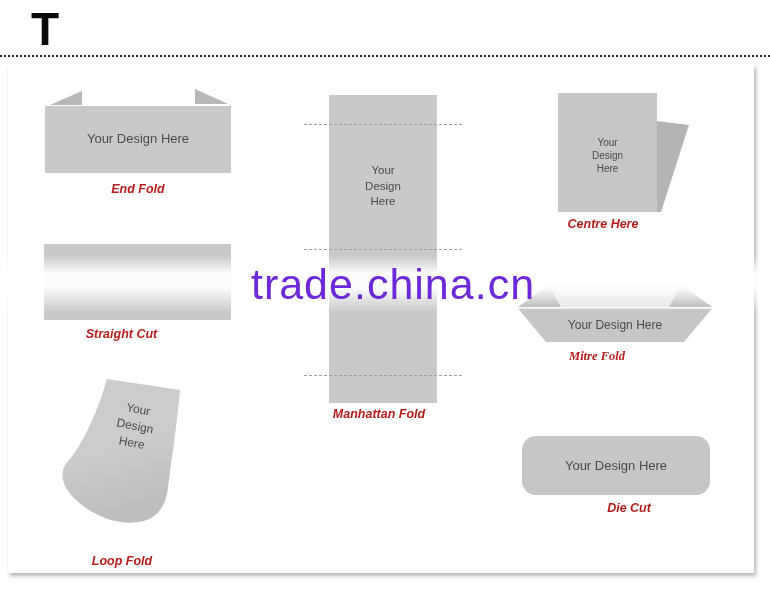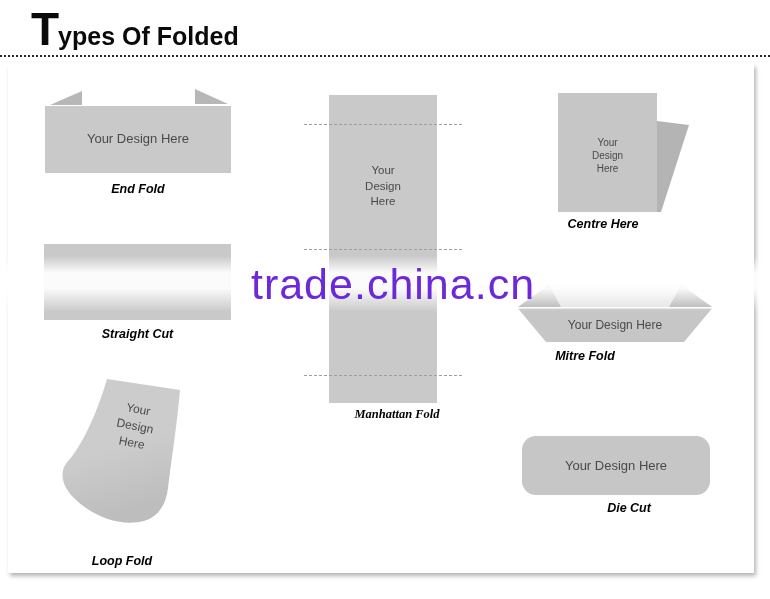--- a/index.html
+++ b/index.html
@@ -23,21 +23,21 @@
   .panel{
     position:absolute;left:8px;top:64px;width:746px;height:509px;
     background:#ffffff;
     box-shadow:2px 3px 4px rgba(120,120,120,0.55);
   }
   
   .ph-text{
     position:absolute;color:#4a4a4a;text-align:center;
   }
   .caption{
-    position:absolute;color:#000000;font-weight:bold;font-style:italic;
+    position:absolute;color:#b91c1c;font-weight:bold;font-style:italic;
     font-size:12.5px;text-align:center;white-space:nowrap;
   }
   .shape-rect{position:absolute;background:#c9c9c9;}
   svg{position:absolute;display:block;}
   
   .fold-dash{
     position:absolute;left:304px;width:158px;height:0;
     border-top:1px dashed #9f9f9f;
   }
   
@@ -55,39 +55,38 @@
     text-align:center;font-size:43px;color:#6d28d9;letter-spacing:1px;
     pointer-events:none;
   }
   .z-shapes{z-index:10;}
 </style>
 </head>
 <body>
 
 <div class="title">
   <span class="t-big">T</span>
-    <span class="t-rest">ypes Of Folded</span>
 </div>
 <div class="dotted-rule"></div>
 
 <div class="panel"></div>
 
 <div>
   <svg class="z-shapes" style="left:40px;top:85px" width="195" height="92" viewBox="0 0 195 92">
     <polygon points="10,20 42,20 42,6" fill="#b7b7b7"></polygon>
     <polygon points="155,4 155,19 188,19" fill="#b7b7b7"></polygon>
     <rect x="5" y="21" width="186" height="67" fill="#c9c9c9"></rect>
   </svg>
   <div class="ph-text z-shapes" style="left:45px;top:131px;width:186px;font-size:13px;">Your Design Here</div>
   <div class="caption" style="left:45px;top:182px;width:186px;">End Fold</div>
 </div>
 
 <div>
   <div class="shape-rect z-shapes" style="left:44px;top:244px;width:187px;height:76px;"></div>
-  <div class="caption" style="left:44px;top:327px;width:187px;">Straight Cut</div>
+  <div class="caption" style="left:28px;top:327px;width:187px;">Straight Cut</div>
 </div>
 
 <div>
   <svg class="z-shapes" style="left:55px;top:370px" width="140" height="160" viewBox="0 0 140 160">
     <defs>
       <linearGradient id="loopg" x1="0" y1="0" x2="0.25" y2="1">
         <stop offset="0.55" stop-color="#cccccc"></stop>
         <stop offset="1" stop-color="#bdbdbd"></stop>
       </linearGradient>
     </defs>
@@ -109,21 +108,21 @@
 <div>
   <div class="shape-rect z-shapes" style="left:329px;top:95px;width:108px;height:308px;"></div>
   <div class="fold-dash z-shapes" style="top:124px;"></div>
   <div class="fold-dash z-shapes" style="top:249px;"></div>
   <div class="fold-dash z-shapes" style="top:375px;"></div>
   <div class="ph-text z-shapes" style="left:329px;top:163px;width:108px;font-size:11.5px;line-height:15.5px;">
     <div>Your</div>
     <div>Design</div>
     <div>Here</div>
   </div>
-  <div class="caption" style="left:332px;top:407px;width:130px;font-family:Liberation Serif, serif;">Manhattan Fold</div>
+  <div class="caption" style="left:314px;top:407px;width:130px;">Manhattan Fold</div>
 </div>
 
 <div>
   <svg class="z-shapes" style="left:555px;top:90px" width="140" height="125" viewBox="0 0 140 125">
     <polygon points="102,31 134,35 106,122 102,122" fill="#b4b4b4"></polygon>
     <rect x="3" y="3" width="99" height="119" fill="#c6c6c6"></rect>
   </svg>
   <div class="ph-text z-shapes" style="left:558px;top:136px;width:99px;font-size:10px;line-height:13px;">
     <div>Your</div>
     <div>Design</div>
@@ -133,21 +132,21 @@
 </div>
 
 <div>
   <svg class="z-shapes" style="left:515px;top:282px" width="200" height="62" viewBox="0 0 200 62">
     <polygon points="33,2 167,2 197,25 3,25" fill="#e2e2e2"></polygon>
     <polygon points="3,25 34,3 46,25" fill="#b0b0b0"></polygon>
     <polygon points="197,25 166,3 154,25" fill="#b0b0b0"></polygon>
     <polygon points="3,26.5 197,26.5 169,60 31,60" fill="#c6c6c6"></polygon>
   </svg>
   <div class="ph-text z-shapes" style="left:515px;top:318px;width:200px;font-size:12px;">Your Design Here</div>
-  <div class="caption" style="left:522px;top:349px;width:126px;">Mitre Fold</div>
+  <div class="caption" style="left:534px;top:349px;width:126px;font-family:Liberation Serif, serif;">Mitre Fold</div>
 </div>
 
 <div>
   <div class="shape-rect z-shapes" style="left:522px;top:436px;width:188px;height:59px;background:#c6c6c6;border-radius:14px;"></div>
   <div class="ph-text z-shapes" style="left:522px;top:436px;width:188px;height:59px;line-height:59px;font-size:13px;">Your Design Here</div>
   <div class="caption" style="left:568px;top:501px;width:122px;">Die Cut</div>
 </div>
 
 <div class="wm-band"></div>
 <div class="wm-text">trade.china.cn</div>

